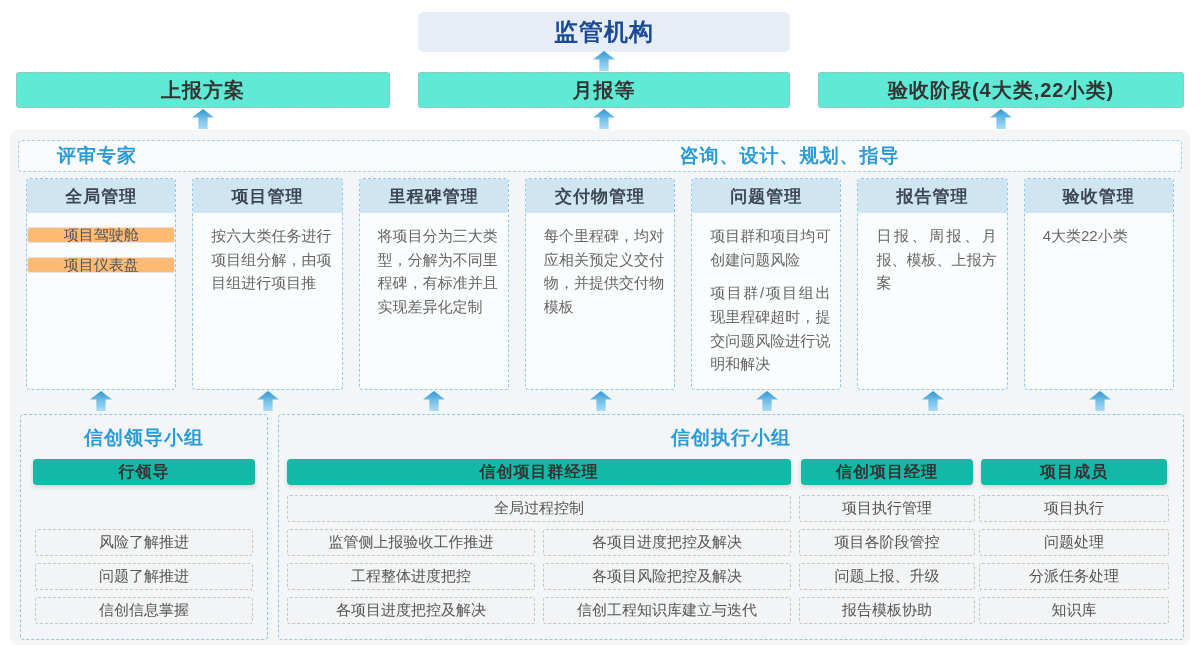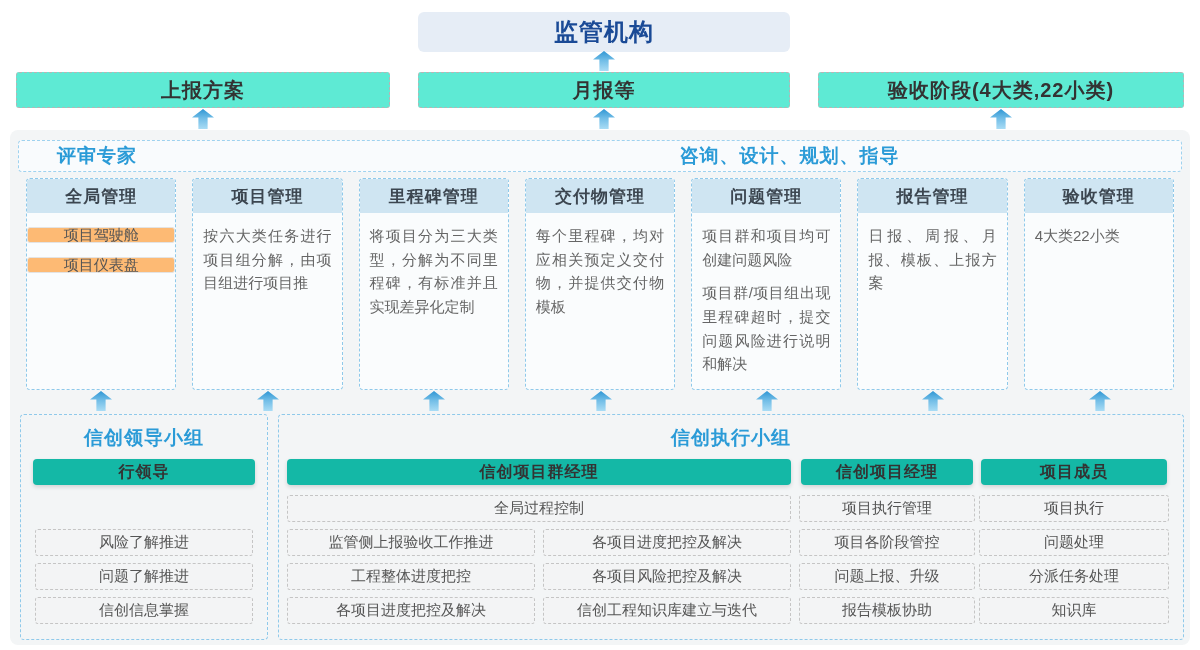--- a/index.html
+++ b/index.html
@@ -35,21 +35,21 @@
     color:#2b9bd7; font-size:19px; font-weight:bold; letter-spacing:1px; }
   .expert-bar .lbl-right { position:absolute; left:66.3%; top:0; height:100%; display:flex; align-items:center;
     transform:translateX(-50%); color:#2b9bd7; font-size:19px; font-weight:bold; letter-spacing:1px; }
 
   .columns { position:absolute; left:16px; top:48px; width:1148px; height:212px;
     display:flex; gap:16px; }
   .col { flex:1; border:1.5px dashed #8fc9ea; border-radius:4px; background:#fafcfd; overflow:hidden; }
   .col-h { height:34px; background:#cfe5f2; display:flex; align-items:center; justify-content:center;
     color:#3c4650; font-size:17px; font-weight:bold; letter-spacing:1px; }
   .col-b { padding:11px 10px; color:#666; font-size:15px; line-height:1.58; text-align:justify; }
-  .col-b p { margin-bottom:10px; }
+  .col-b p { margin-bottom:10px;margin-left:8px; }
   .gray-item { margin:14px 0 0; height:16px; background:#fdba74; border:1px solid #e3e3e3;
     border-radius:3px; display:flex; align-items:center; justify-content:center; color:#555; font-size:15px; }
 
   
   .group { position:absolute; top:414px; height:226px; border:1.5px dashed #8fc9ea; border-radius:4px; }
   .grp-left  { left:20px;  width:248px; }
   .grp-right { left:278px; width:906px; }
   .grp-title { position:absolute; left:0; top:10px; width:100%; text-align:center;
     color:#2b9bd7; font-size:19px; font-weight:bold; letter-spacing:1px; }
   .subcol { position:absolute; top:0; height:100%; }

